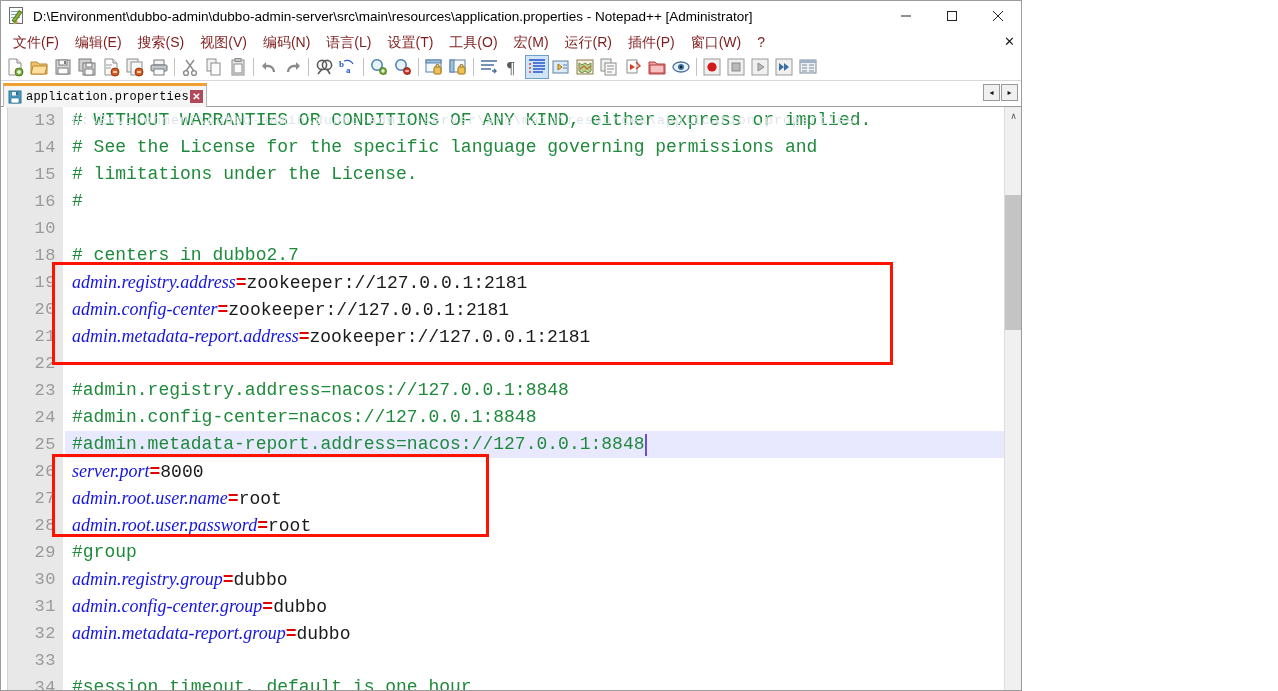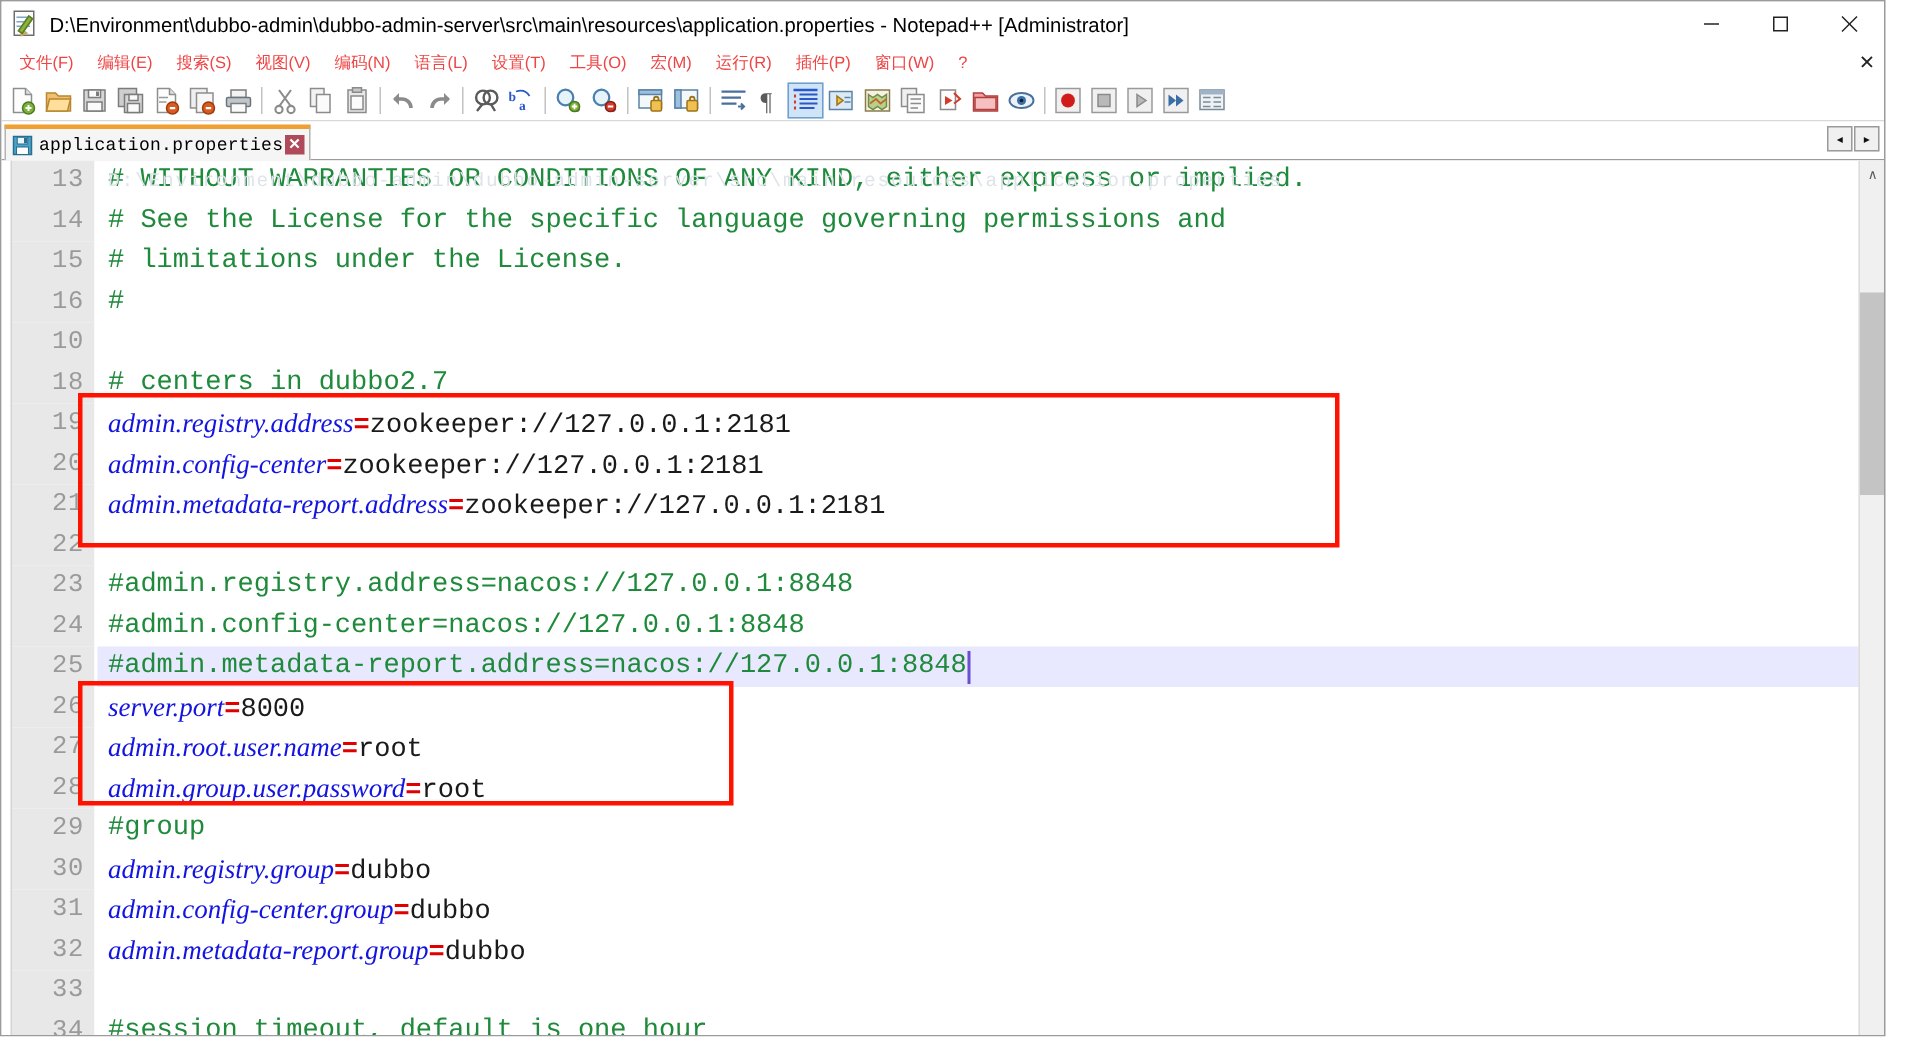--- a/index.html
+++ b/index.html
@@ -6,21 +6,21 @@
   html, body {
     margin: 0; padding: 0;
     width: 1278px; height: 691px;
     overflow: hidden;
     background: #ffffff;
     font-family: "Liberation Sans", sans-serif;
   }
 
   #app {
     position: relative;
-    width: 1257px; height: 691px;
+    width: 1022px; height: 691px;
     background: #ffffff;
     border: 1px solid #9b9b9b;
     overflow: hidden;
   }
 
   
   .titlebar {
     position: relative;
     height: 30px;
     background: #ffffff;
@@ -80,22 +80,22 @@
   
   .menubar {
     height: 22px;
     display: flex;
     align-items: center;
     background: #ffffff;
     padding-left: 4px;
     position: relative;
   }
   .menu-item {
-    font-size: 11px;
-    color: #ef4444;
+    font-size: 14px;
+    color: #7f1d1d;
     padding: 2px 8px 3px 8px;
     white-space: nowrap;
     line-height: 16px;
   }
   .menu-item.first { background: #ffffff; }
   .menu-close-x {
     position: absolute;
     right: 6px;
     top: 3px;
     font-size: 13px;
@@ -682,21 +682,21 @@
             <div class="content-cell"><span class="tok-key">server.port</span><span class="tok-eq">=</span><span class="tok-val">8000</span></div>
           </div>
           <div class="row">
             <div class="gutter">27</div>
             <div class="gutter-edge"></div>
             <div class="content-cell"><span class="tok-key">admin.root.user.name</span><span class="tok-eq">=</span><span class="tok-val">root</span></div>
           </div>
           <div class="row">
             <div class="gutter">28</div>
             <div class="gutter-edge"></div>
-            <div class="content-cell"><span class="tok-key">admin.group.user.password</span><span class="tok-eq">=</span><span class="tok-val">root</span></div>
+            <div class="content-cell"><span class="tok-key">admin.root.user.password</span><span class="tok-eq">=</span><span class="tok-val">root</span></div>
           </div>
           <div class="row">
             <div class="gutter">29</div>
             <div class="gutter-edge"></div>
             <div class="content-cell"><span class="tok-comment">#group</span></div>
           </div>
           <div class="row">
             <div class="gutter">30</div>
             <div class="gutter-edge"></div>
             <div class="content-cell"><span class="tok-key">admin.registry.group</span><span class="tok-eq">=</span><span class="tok-val">dubbo</span></div>

